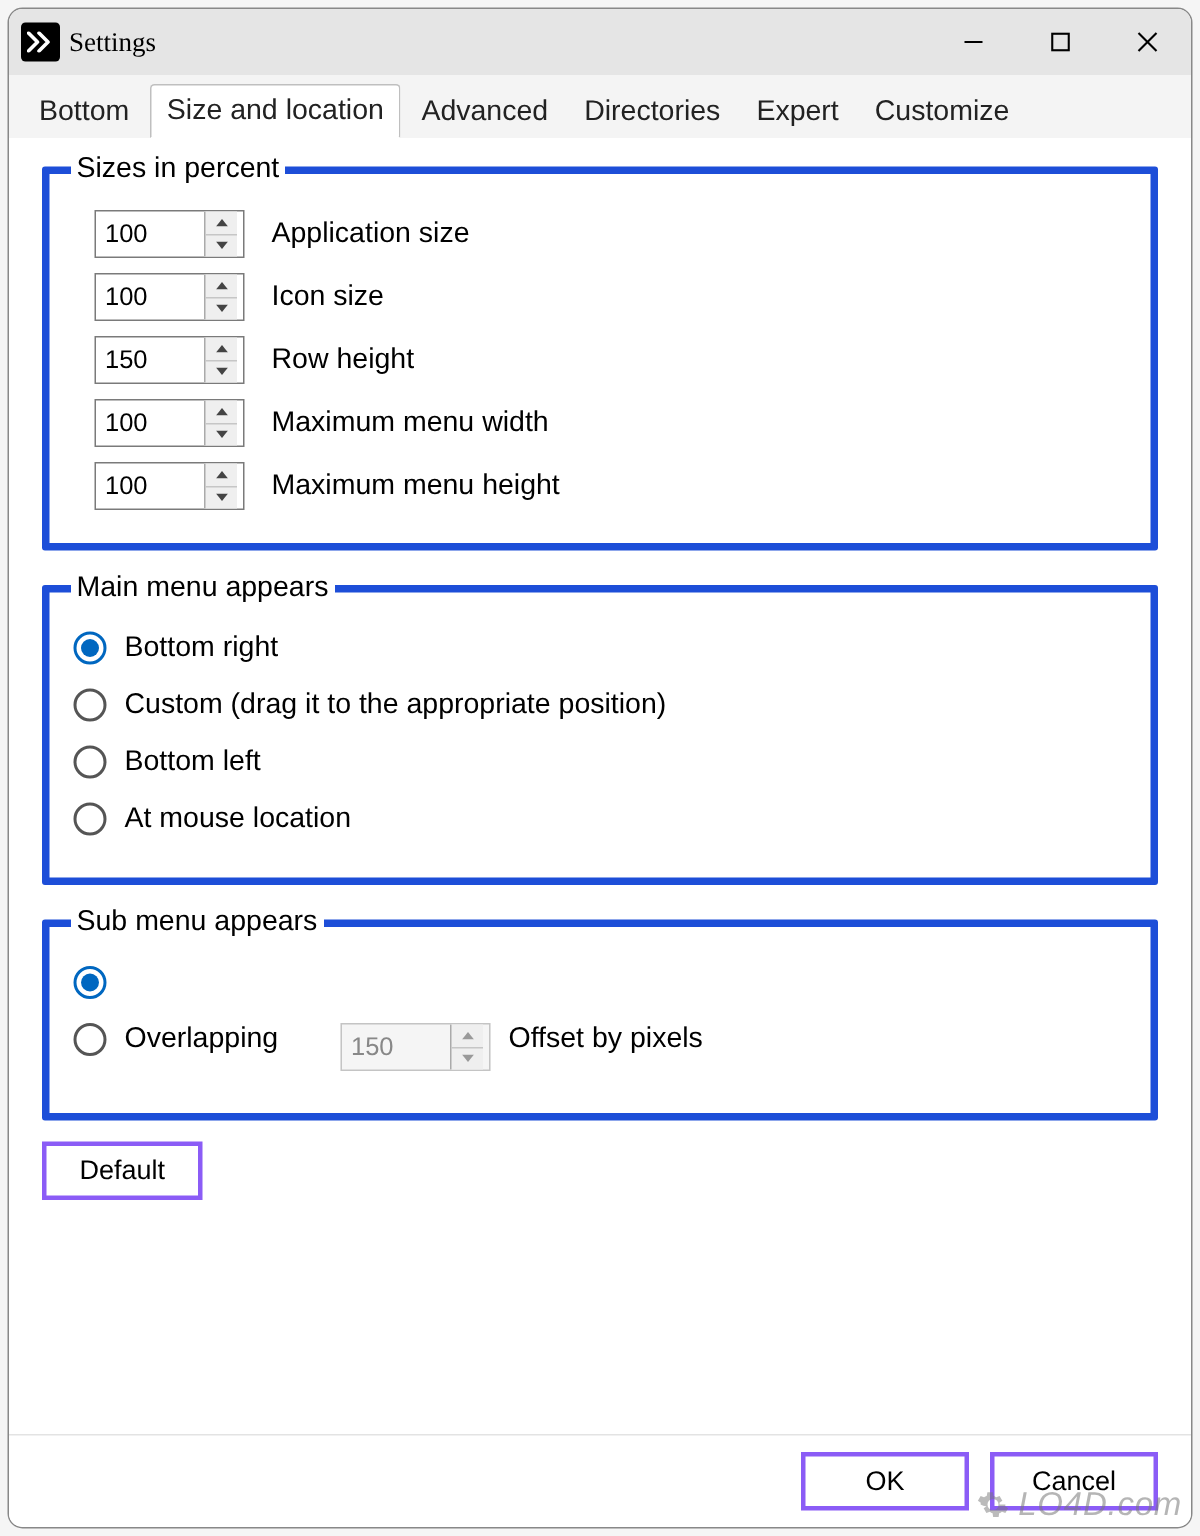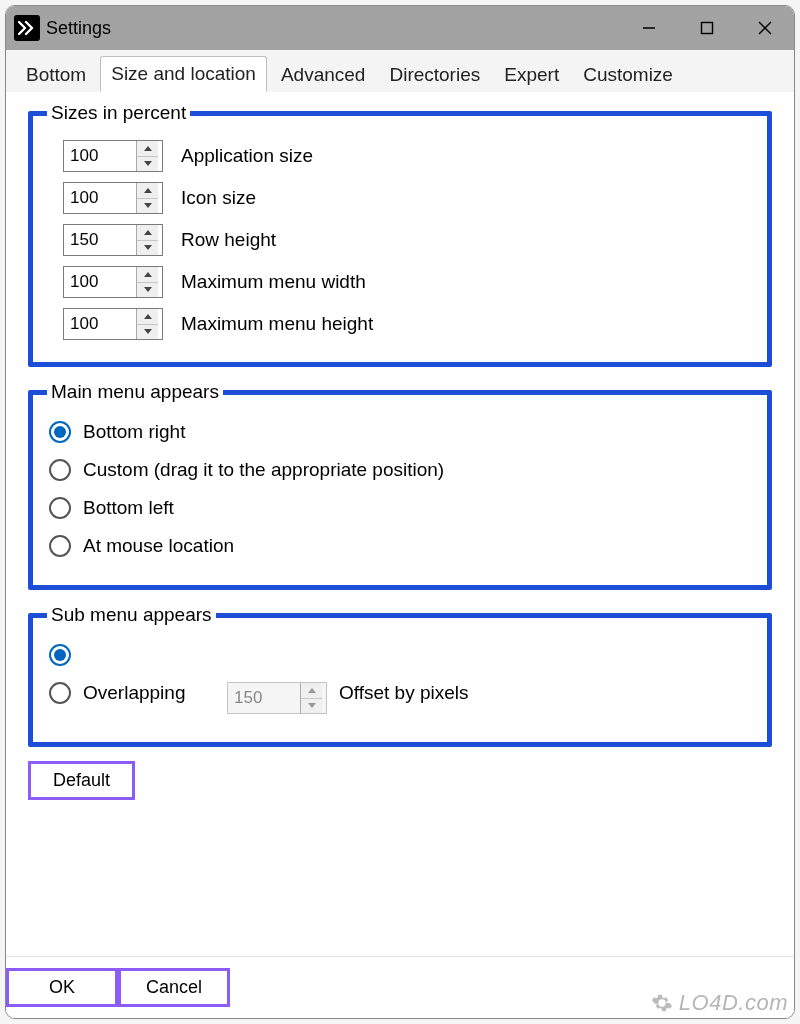--- a/index.html
+++ b/index.html
@@ -22,21 +22,22 @@
     overflow: hidden;
     display: flex;
     flex-direction: column;
   }
   
   .titlebar {
     display: flex;
     align-items: center;
     height: 44px;
     padding: 0 0 0 8px;
-    background: #a3a3a3;
+    background: #e5e5e5;
+    font-family: Liberation Serif, serif;
   }
   .app-icon {
     width: 26px; height: 26px;
     background: #000;
     border-radius: 3px;
     display: flex;
     align-items: center;
     justify-content: center;
     margin-right: 6px;
   }
@@ -160,21 +161,22 @@
     cursor: default;
   }
   .default-row { margin: 4px 0 0 0; }
   
   .footer {
     height: 62px;
     border-top: 1px solid #e3e3e3;
     background: #fff;
     display: flex;
     align-items: center;
-    gap: 0;
+    justify-content: flex-end;
+    gap: 14px;
     padding-right: 22px;
     margin-top: 24px;
   }
   .footer .btn { width: 112px; text-align: center; }
   
   .watermark {
     position: absolute;
     right: 12px; bottom: 8px;
     font-size: 22px;
     font-style: italic;

